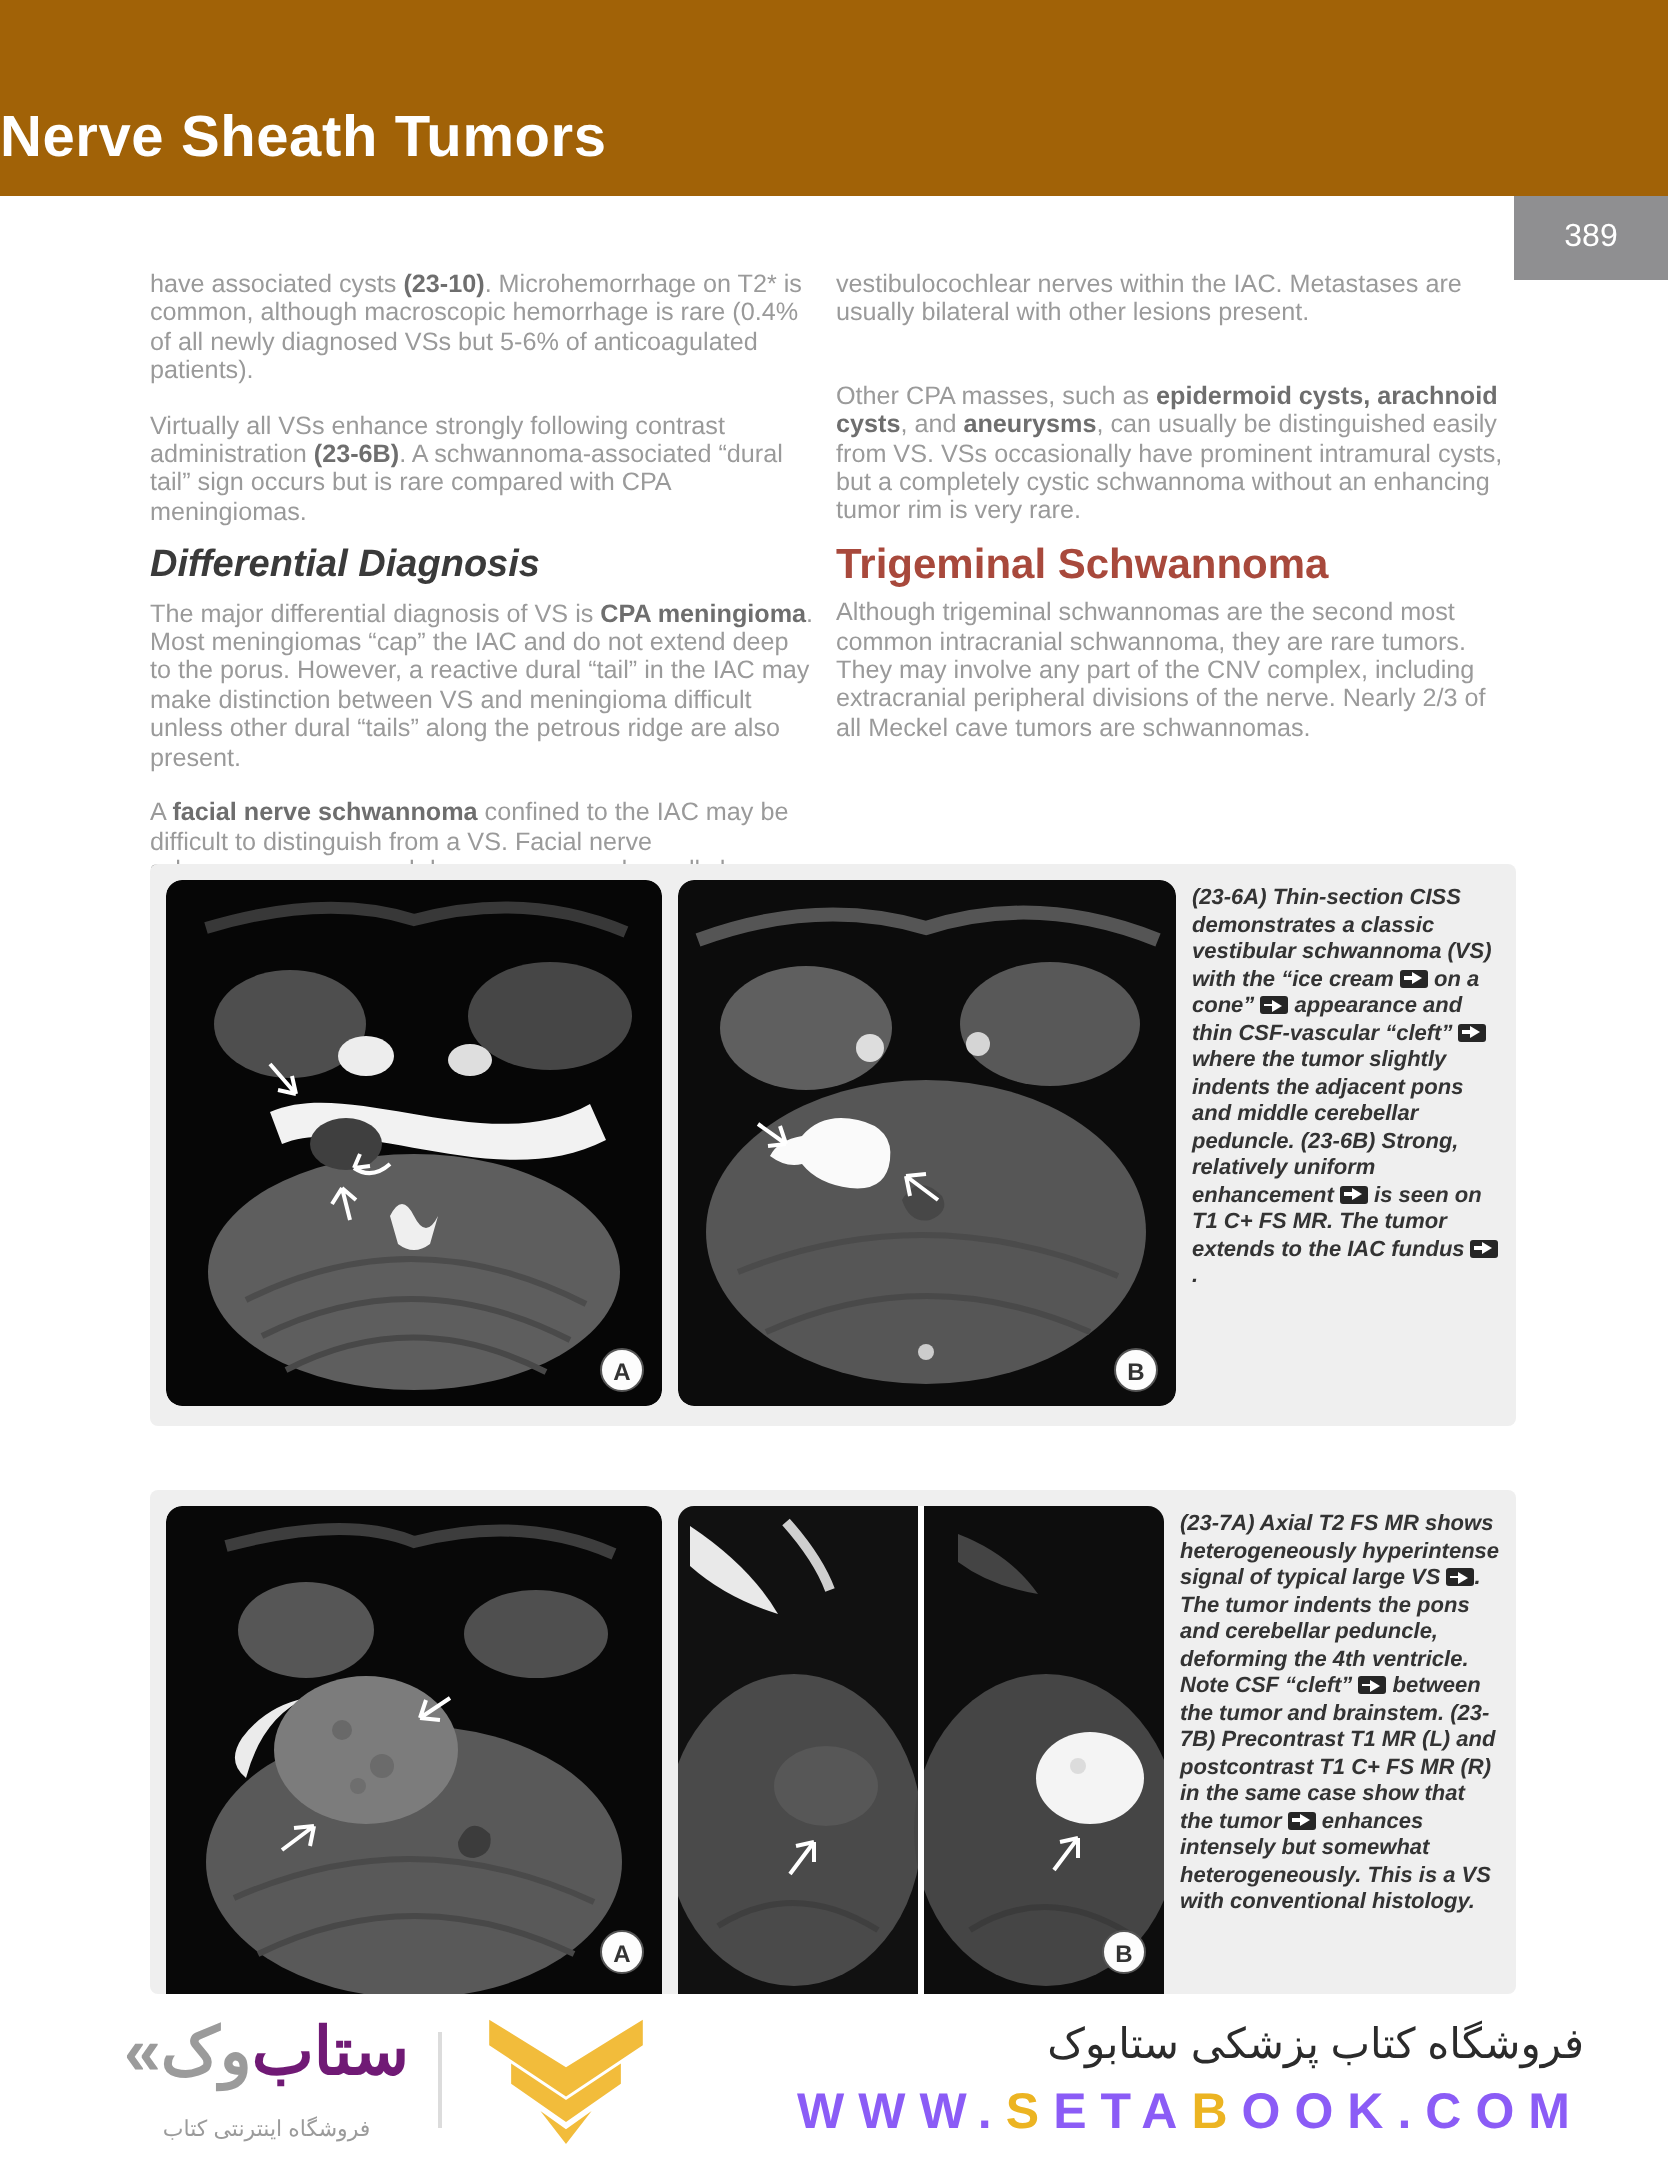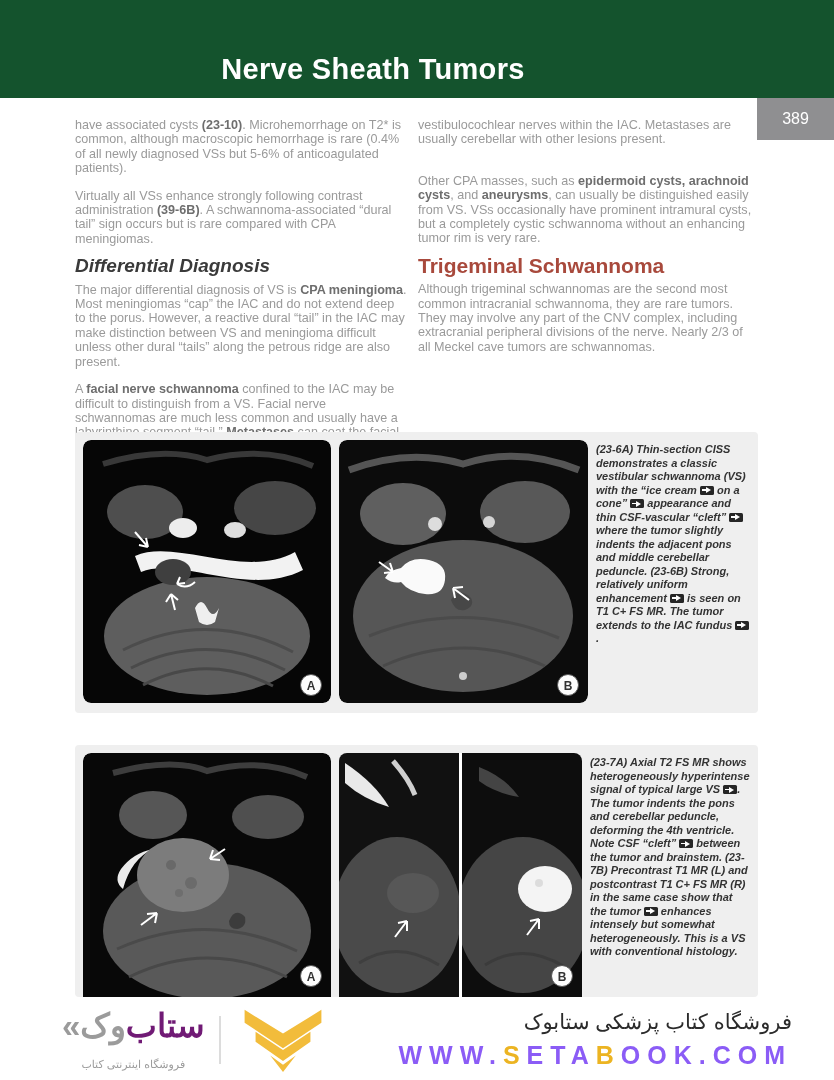--- a/index.html
+++ b/index.html
@@ -1,30 +1,30 @@
 <!DOCTYPE html>
 <html><head>
 <meta charset="utf-8">
 <style>
   html,body{margin:0;padding:0;background:#ffffff;}
   .page{position:relative;width:834px;height:1080px;margin:0 auto;background:#fff;overflow:hidden;
         font-family:"Liberation Sans",sans-serif;}
 
   
-  .header-band{position:absolute;left:0;top:0;width:834px;height:98px;background:#14532d;
-               display:flex;align-items:flex-end;justify-content:center;box-sizing:border-box;
+  .header-band{position:absolute;left:0;top:0;width:834px;height:98px;background:#a16207;
+               display:flex;align-items:flex-end;justify-content:flex-start;box-sizing:border-box;
                padding:0 88px 12px 0;}
   .header-title{color:#ffffff;font-size:29px;font-weight:600;letter-spacing:.3px;}
   .page-num-box{position:absolute;right:0;top:98px;width:77px;height:42px;background:#8f8f91;
                 display:flex;align-items:center;justify-content:center;}
   .page-num{color:#ffffff;font-size:16px;font-weight:normal;}
 
   
   .columns{position:absolute;left:75px;top:118px;width:683px;display:flex;gap:10px;}
-  .col{color:#9a9a9a;font-size:12.6px;line-height:14.4px;}
+  .col{color:#9a9a9a;font-size:12.6px;line-height:14.4px;margin-top:17px;}
   .col-left{width:333px;}
   .col-right{width:340px;}
   .col p{margin:0 0 13px 0;}
   .col p.gap-lg{margin-bottom:27px;}
   .seg-b{font-weight:bold;color:#6e6e6e;}
   h2{margin:0;}
   .h-dark{font-size:19px;font-weight:bold;color:#3a3a3a;margin:7px 0 9px 0;font-style:italic;}
   .h-red{font-size:21px;font-weight:bold;color:#a8493c;margin:0 0 9px 0;}
 
   
@@ -73,27 +73,27 @@
   <div class="header-band">
     <span class="header-title">Nerve Sheath Tumors</span>
   </div>
   <div class="page-num-box">
     <span class="page-num">389</span>
   </div>
 
   <div class="columns">
     <div class="col col-left">
       <p><span>have associated cysts </span><span class="seg-b">(23-10)</span><span>. Microhemorrhage on T2* is common, although macroscopic hemorrhage is rare (0.4% of all newly diagnosed VSs but 5-6% of anticoagulated patients).</span></p>
-      <p><span>Virtually all VSs enhance strongly following contrast administration </span><span class="seg-b">(39-6B)</span><span>. A schwannoma-associated “dural tail” sign occurs but is rare compared with CPA meningiomas.</span></p>
+      <p><span>Virtually all VSs enhance strongly following contrast administration </span><span class="seg-b">(23-6B)</span><span>. A schwannoma-associated “dural tail” sign occurs but is rare compared with CPA meningiomas.</span></p>
       <h2 class="h-dark">Differential Diagnosis</h2>
       <p><span>The major differential diagnosis of VS is </span><span class="seg-b">CPA meningioma</span><span>. Most meningiomas “cap” the IAC and do not extend deep to the porus. However, a reactive dural “tail” in the IAC may make distinction between VS and meningioma difficult unless other dural “tails” along the petrous ridge are also present.</span></p>
       <p><span>A </span><span class="seg-b">facial nerve schwannoma</span><span> confined to the IAC may be difficult to distinguish from a VS. Facial nerve schwannomas are much less common and usually have a labyrinthine segment “tail.” </span><span class="seg-b">Metastases</span><span> can coat the facial and</span></p>
     </div>
     <div class="col col-right">
-      <p class="gap-lg"><span>vestibulocochlear nerves within the IAC. Metastases are usually cerebellar with other lesions present.</span></p>
+      <p class="gap-lg"><span>vestibulocochlear nerves within the IAC. Metastases are usually bilateral with other lesions present.</span></p>
       <p><span>Other CPA masses, such as </span><span class="seg-b">epidermoid cysts, arachnoid cysts</span><span>, and </span><span class="seg-b">aneurysms</span><span>, can usually be distinguished easily from VS. VSs occasionally have prominent intramural cysts, but a completely cystic schwannoma without an enhancing tumor rim is very rare.</span></p>
       <h2 class="h-red">Trigeminal Schwannoma</h2>
       <p><span>Although trigeminal schwannomas are the second most common intracranial schwannoma, they are rare tumors. They may involve any part of the CNV complex, including extracranial peripheral divisions of the nerve. Nearly 2/3 of all Meckel cave tumors are schwannomas.</span></p>
     </div>
   </div>
 
   <div class="figure" id="fig1">
     <div class="mri-wrap">
       <svg class="mri" width="248" height="263" viewBox="0 0 248 263">
         <rect x="0" y="0" width="248" height="263" rx="8" fill="#060606"></rect>

